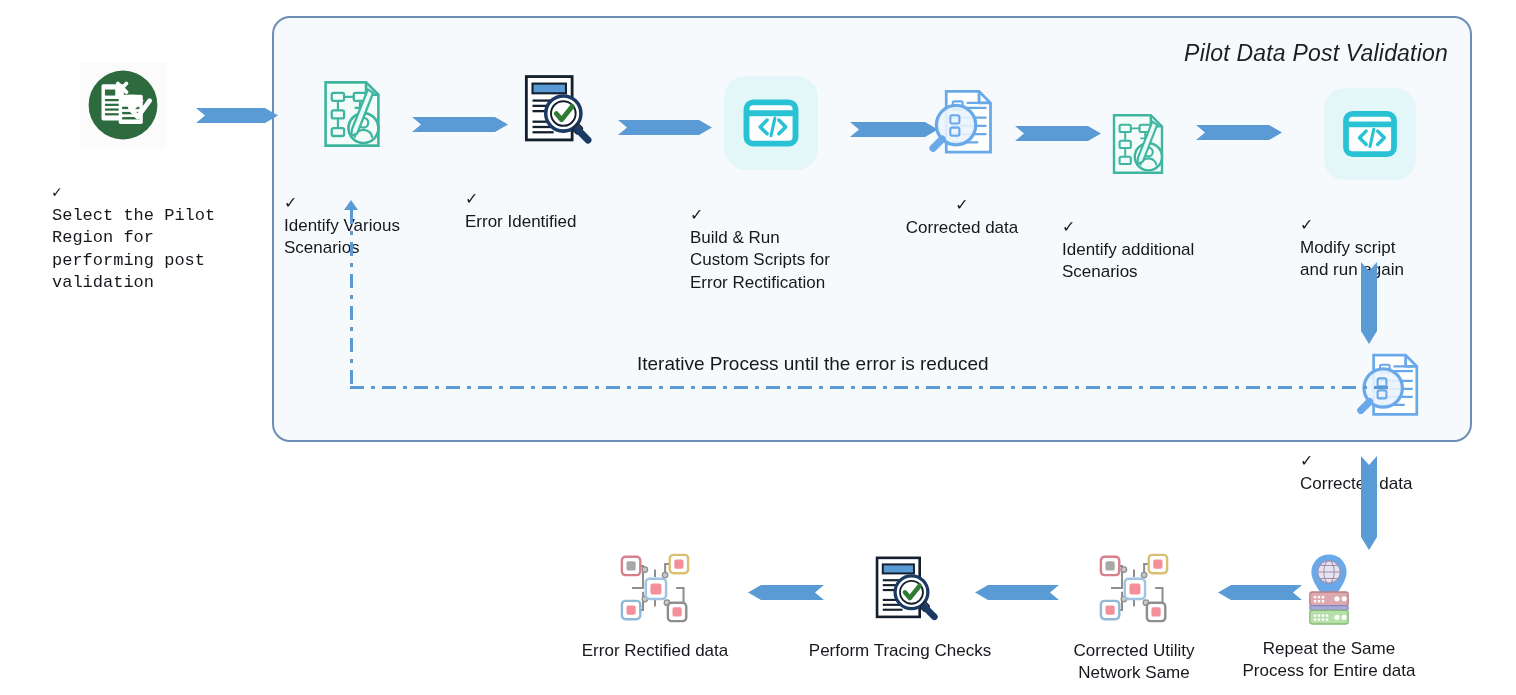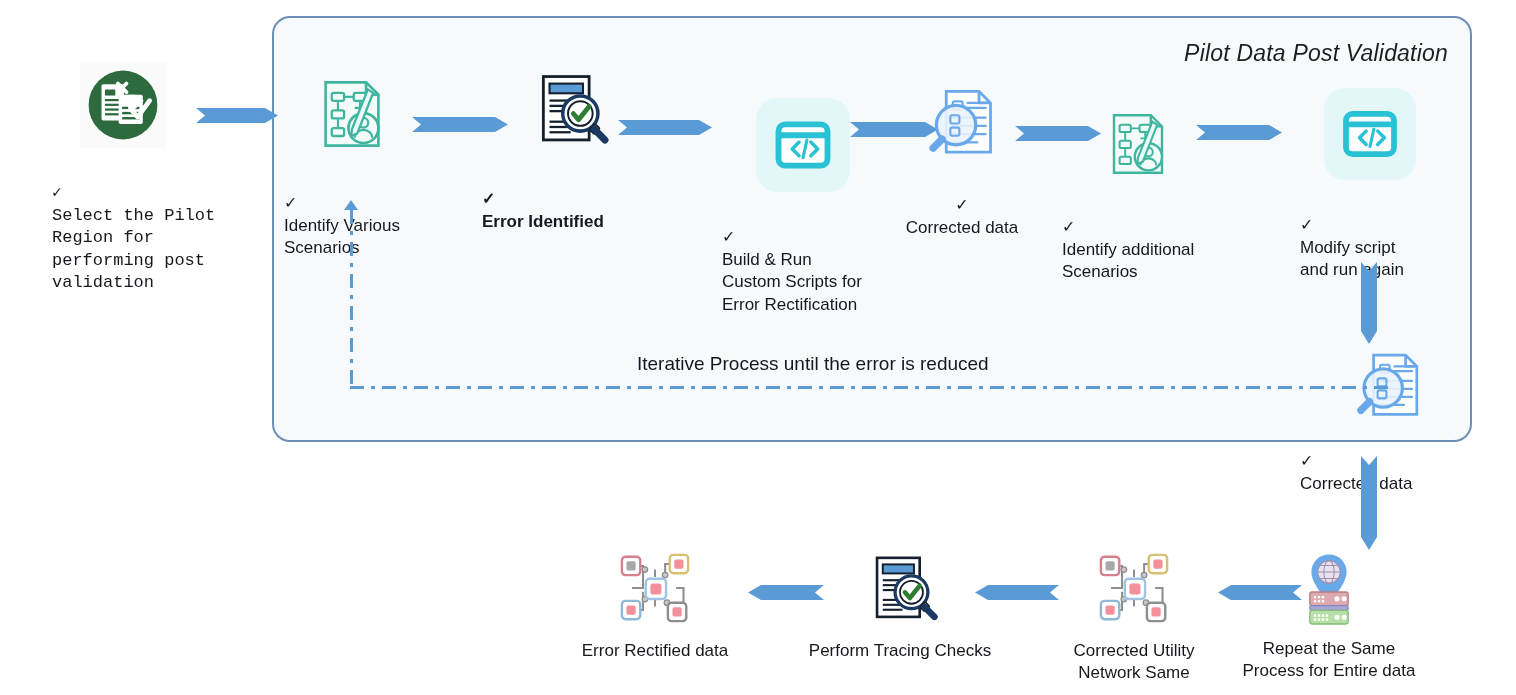--- a/index.html
+++ b/index.html
@@ -166,21 +166,21 @@
     </div>
     <div class="caption" style="margin-top:12px;">
       <span class="tick">✓</span>
       <span>Identify  Various
 Scenarios</span>
     </div>
   </div>
 
   <div class="arrow-r" style="left:412px; top:117px; width:96px;"></div>
 
-  <div class="node" style="left:482px; top:66px; width:160px;font-weight:bold;">
+  <div class="node" style="left:465px; top:66px; width:160px;">
     <div class="icon-wrap" style="margin:0 0 0 42px;">
       <svg viewBox="0 0 100 100" width="88" height="88">
         <rect x="22" y="12" width="52" height="72" fill="#ffffff" stroke="#15202e" stroke-width="3.2"></rect>
         <rect x="29" y="20" width="38" height="11" fill="#5b9bd5" stroke="#15202e" stroke-width="2.4"></rect>
         <rect x="29" y="38" width="22" height="2.6" fill="#15202e"></rect>
         <rect x="29" y="44" width="22" height="2.6" fill="#15202e"></rect>
         <rect x="29" y="50" width="16" height="2.6" fill="#15202e"></rect>
         <rect x="29" y="62" width="34" height="2.6" fill="#15202e"></rect>
         <rect x="29" y="68" width="34" height="2.6" fill="#15202e"></rect>
         <rect x="29" y="74" width="24" height="2.6" fill="#15202e"></rect>
@@ -192,21 +192,21 @@
       </svg>
     </div>
     <div class="caption" style="margin-top:12px;">
       <span class="tick">✓</span>
       <span>Error Identified</span>
     </div>
   </div>
 
   <div class="arrow-r" style="left:618px; top:120px; width:94px;"></div>
 
-  <div class="node" style="left:690px; top:96px; width:200px;margin-left:32px;">
+  <div class="node" style="left:690px; top:74px; width:200px;">
     <div class="icon-wrap" style="width:98px;height:98px;margin:0 0 0 32px;">
       <svg viewBox="0 0 100 100" width="98" height="98">
         <rect x="2" y="2" width="96" height="96" rx="22" fill="#e4f7f8"></rect>
         <rect x="25" y="29" width="50" height="42" rx="7" fill="#ffffff" stroke="#29c2d4" stroke-width="6"></rect>
         <path d="M25 40 h50" stroke="#29c2d4" stroke-width="6"></path>
         <path d="M46 47 l-7 7 l7 7" stroke="#29c2d4" stroke-width="3.6" fill="none" stroke-linecap="round" stroke-linejoin="round"></path>
         <path d="M58 47 l7 7 l-7 7" stroke="#29c2d4" stroke-width="3.6" fill="none" stroke-linecap="round" stroke-linejoin="round"></path>
         <path d="M54 45 l-4 18" stroke="#29c2d4" stroke-width="3.2" stroke-linecap="round"></path>
       </svg>
     </div>

